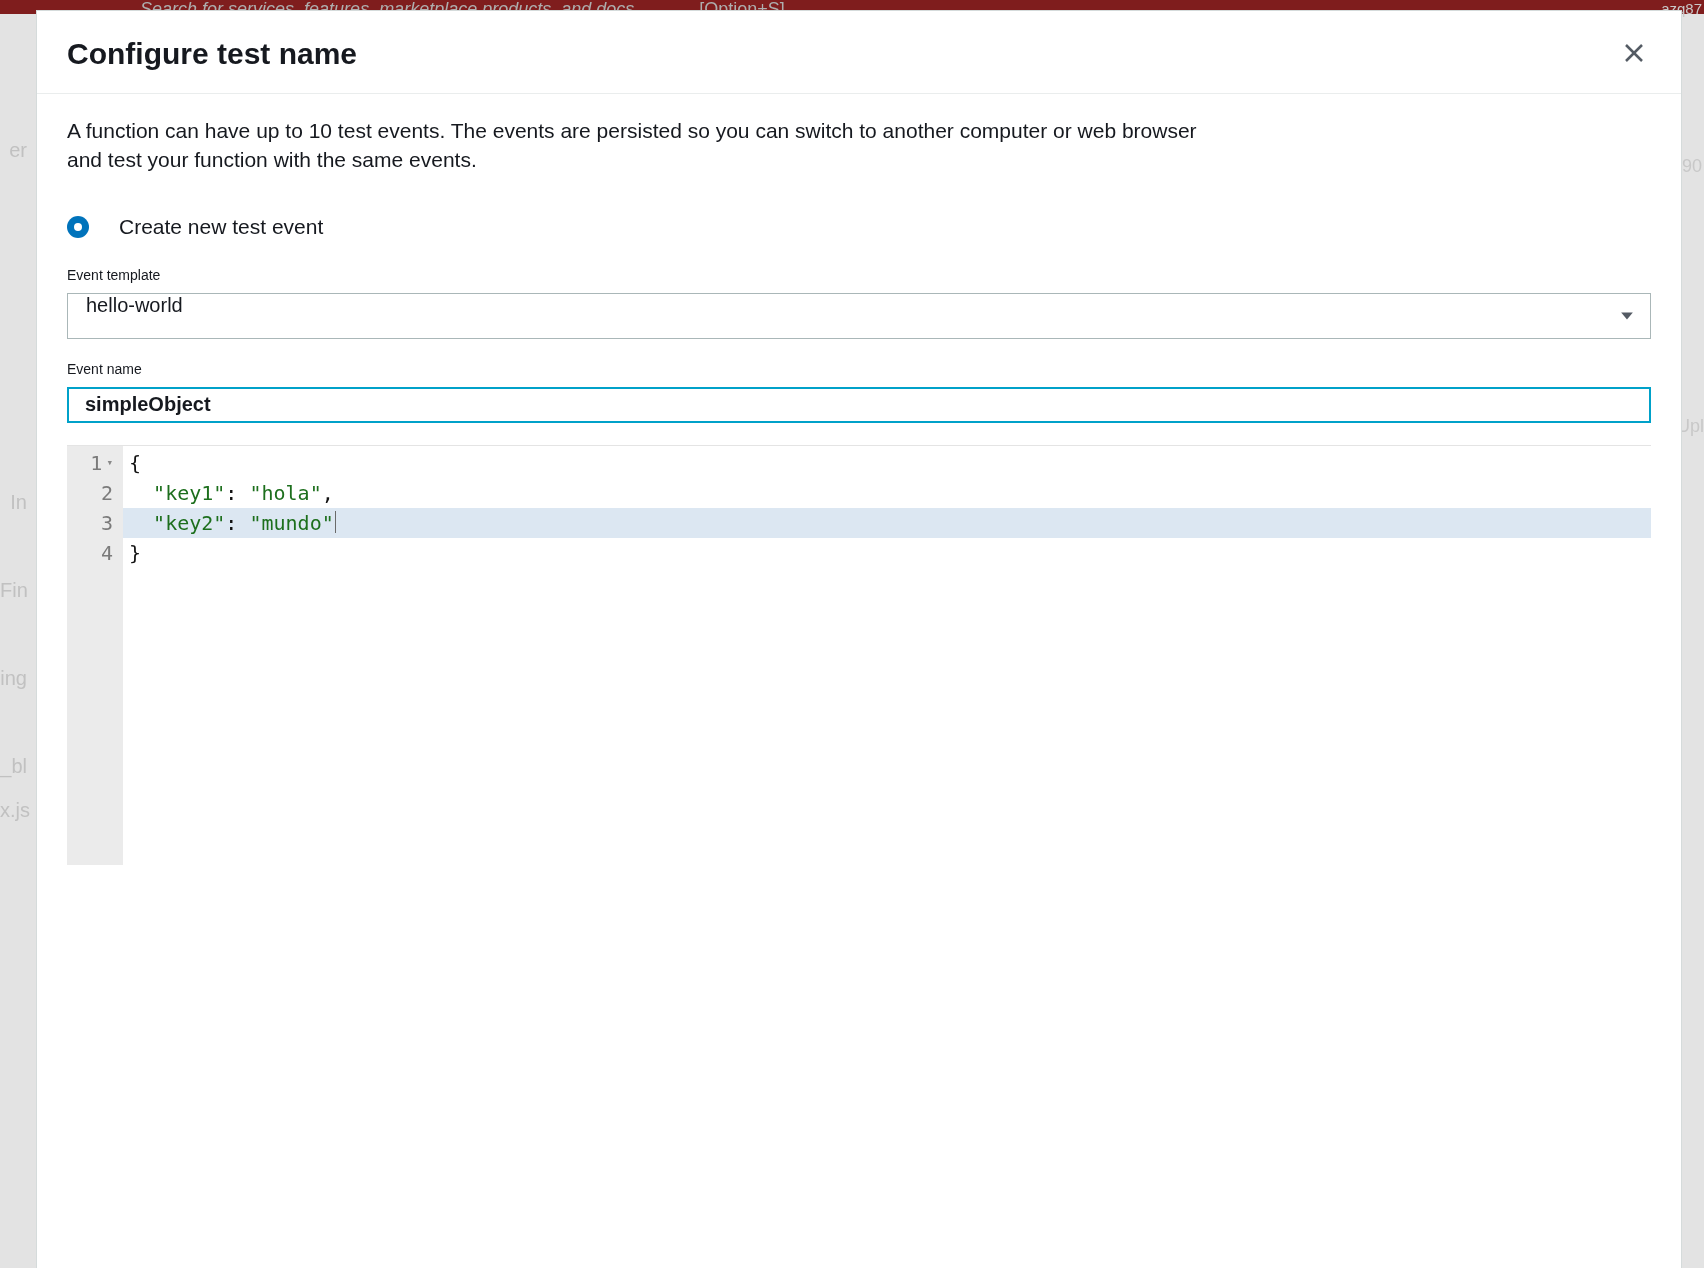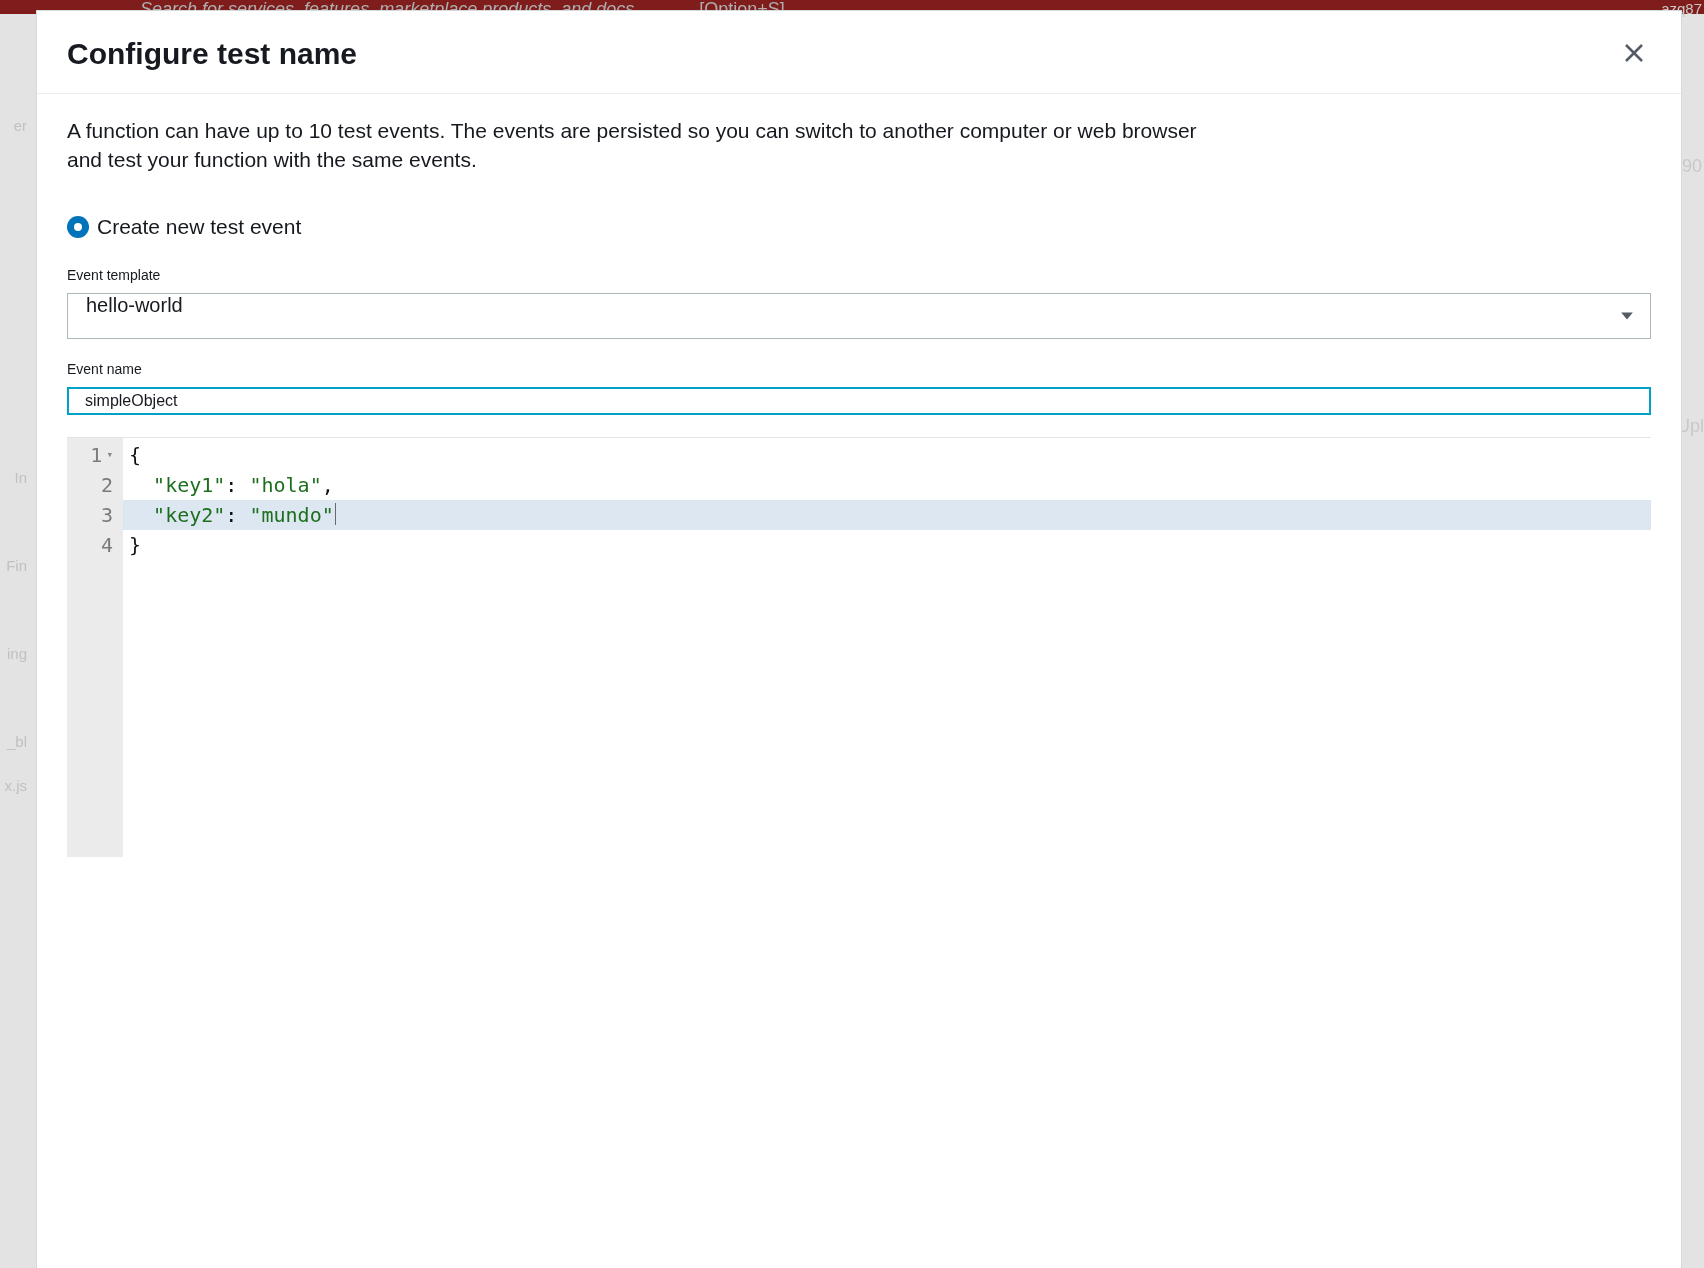--- a/index.html
+++ b/index.html
@@ -20,22 +20,22 @@
     position: absolute; top: 0; left: 0; right: 0; height: 14px;
     background: #7f1d1d;
     color: #aeaeae;
     font-style: italic;
     font-size: 18px;
     line-height: 1;
     white-space: nowrap;
     overflow: hidden;
   }
   .bg-left {
-    position: absolute; left: 0; top: 104px; width: 30px;
-    color: #c1c1c1; font-size: 15px; line-height: 44px;
+    position: absolute; left: 0; top: 128px; width: 30px;
+    color: #c1c1c1; font-size: 20px; line-height: 44px;
     text-align: right; padding-right: 3px;
     white-space: pre;
   }
   .bg-right {
     position: absolute; right: 0; top: 140px; width: 30px;
     color: #c1c1c1; font-size: 18px;
   }
 
   .modal {
     position: absolute;
@@ -70,21 +70,21 @@
   .description {
     font-size: 21px;
     line-height: 1.4;
     color: #16191f;
     margin-bottom: 36px;
     max-width: 1160px;
   }
 
   .radio-group { margin-bottom: 24px; }
   .radio-row {
-    display: flex; align-items: center; gap: 8px;
+    display: flex; align-items: center; gap: 30px;
     font-size: 21px;
     padding: 4px 0;
   }
   .radio-outer {
     width: 22px; height: 22px; border-radius: 50%;
     display: flex; align-items: center; justify-content: center;
     flex: 0 0 22px;
   }
   .radio-selected .radio-outer {
     background: #0073bb;
@@ -113,26 +113,27 @@
     font-size: 20px;
   }
   .select-caret {
     position: absolute; right: 16px; top: 50%; transform: translateY(-50%);
     color: #545b64;
   }
   .select-caret svg { width: 14px; height: 14px; display:block; }
 
   .text-input {
     width: 100%;
-    height: 28px;
+    height: 36px;
     border: 2px solid #00a1c9;
     padding: 0 16px;
-    font-size: 16px;
+    font-size: 20px;
     color: #16191f;
     outline: none;
+    font-weight: bold;
   }
 
   .code-editor {
     border-top: 1px solid #e4e4e4;
     display: flex;
     font-family: "Menlo", "Consolas", monospace;
     font-size: 20px;
     line-height: 30px;
     min-height: 420px;
     background: #fff;

